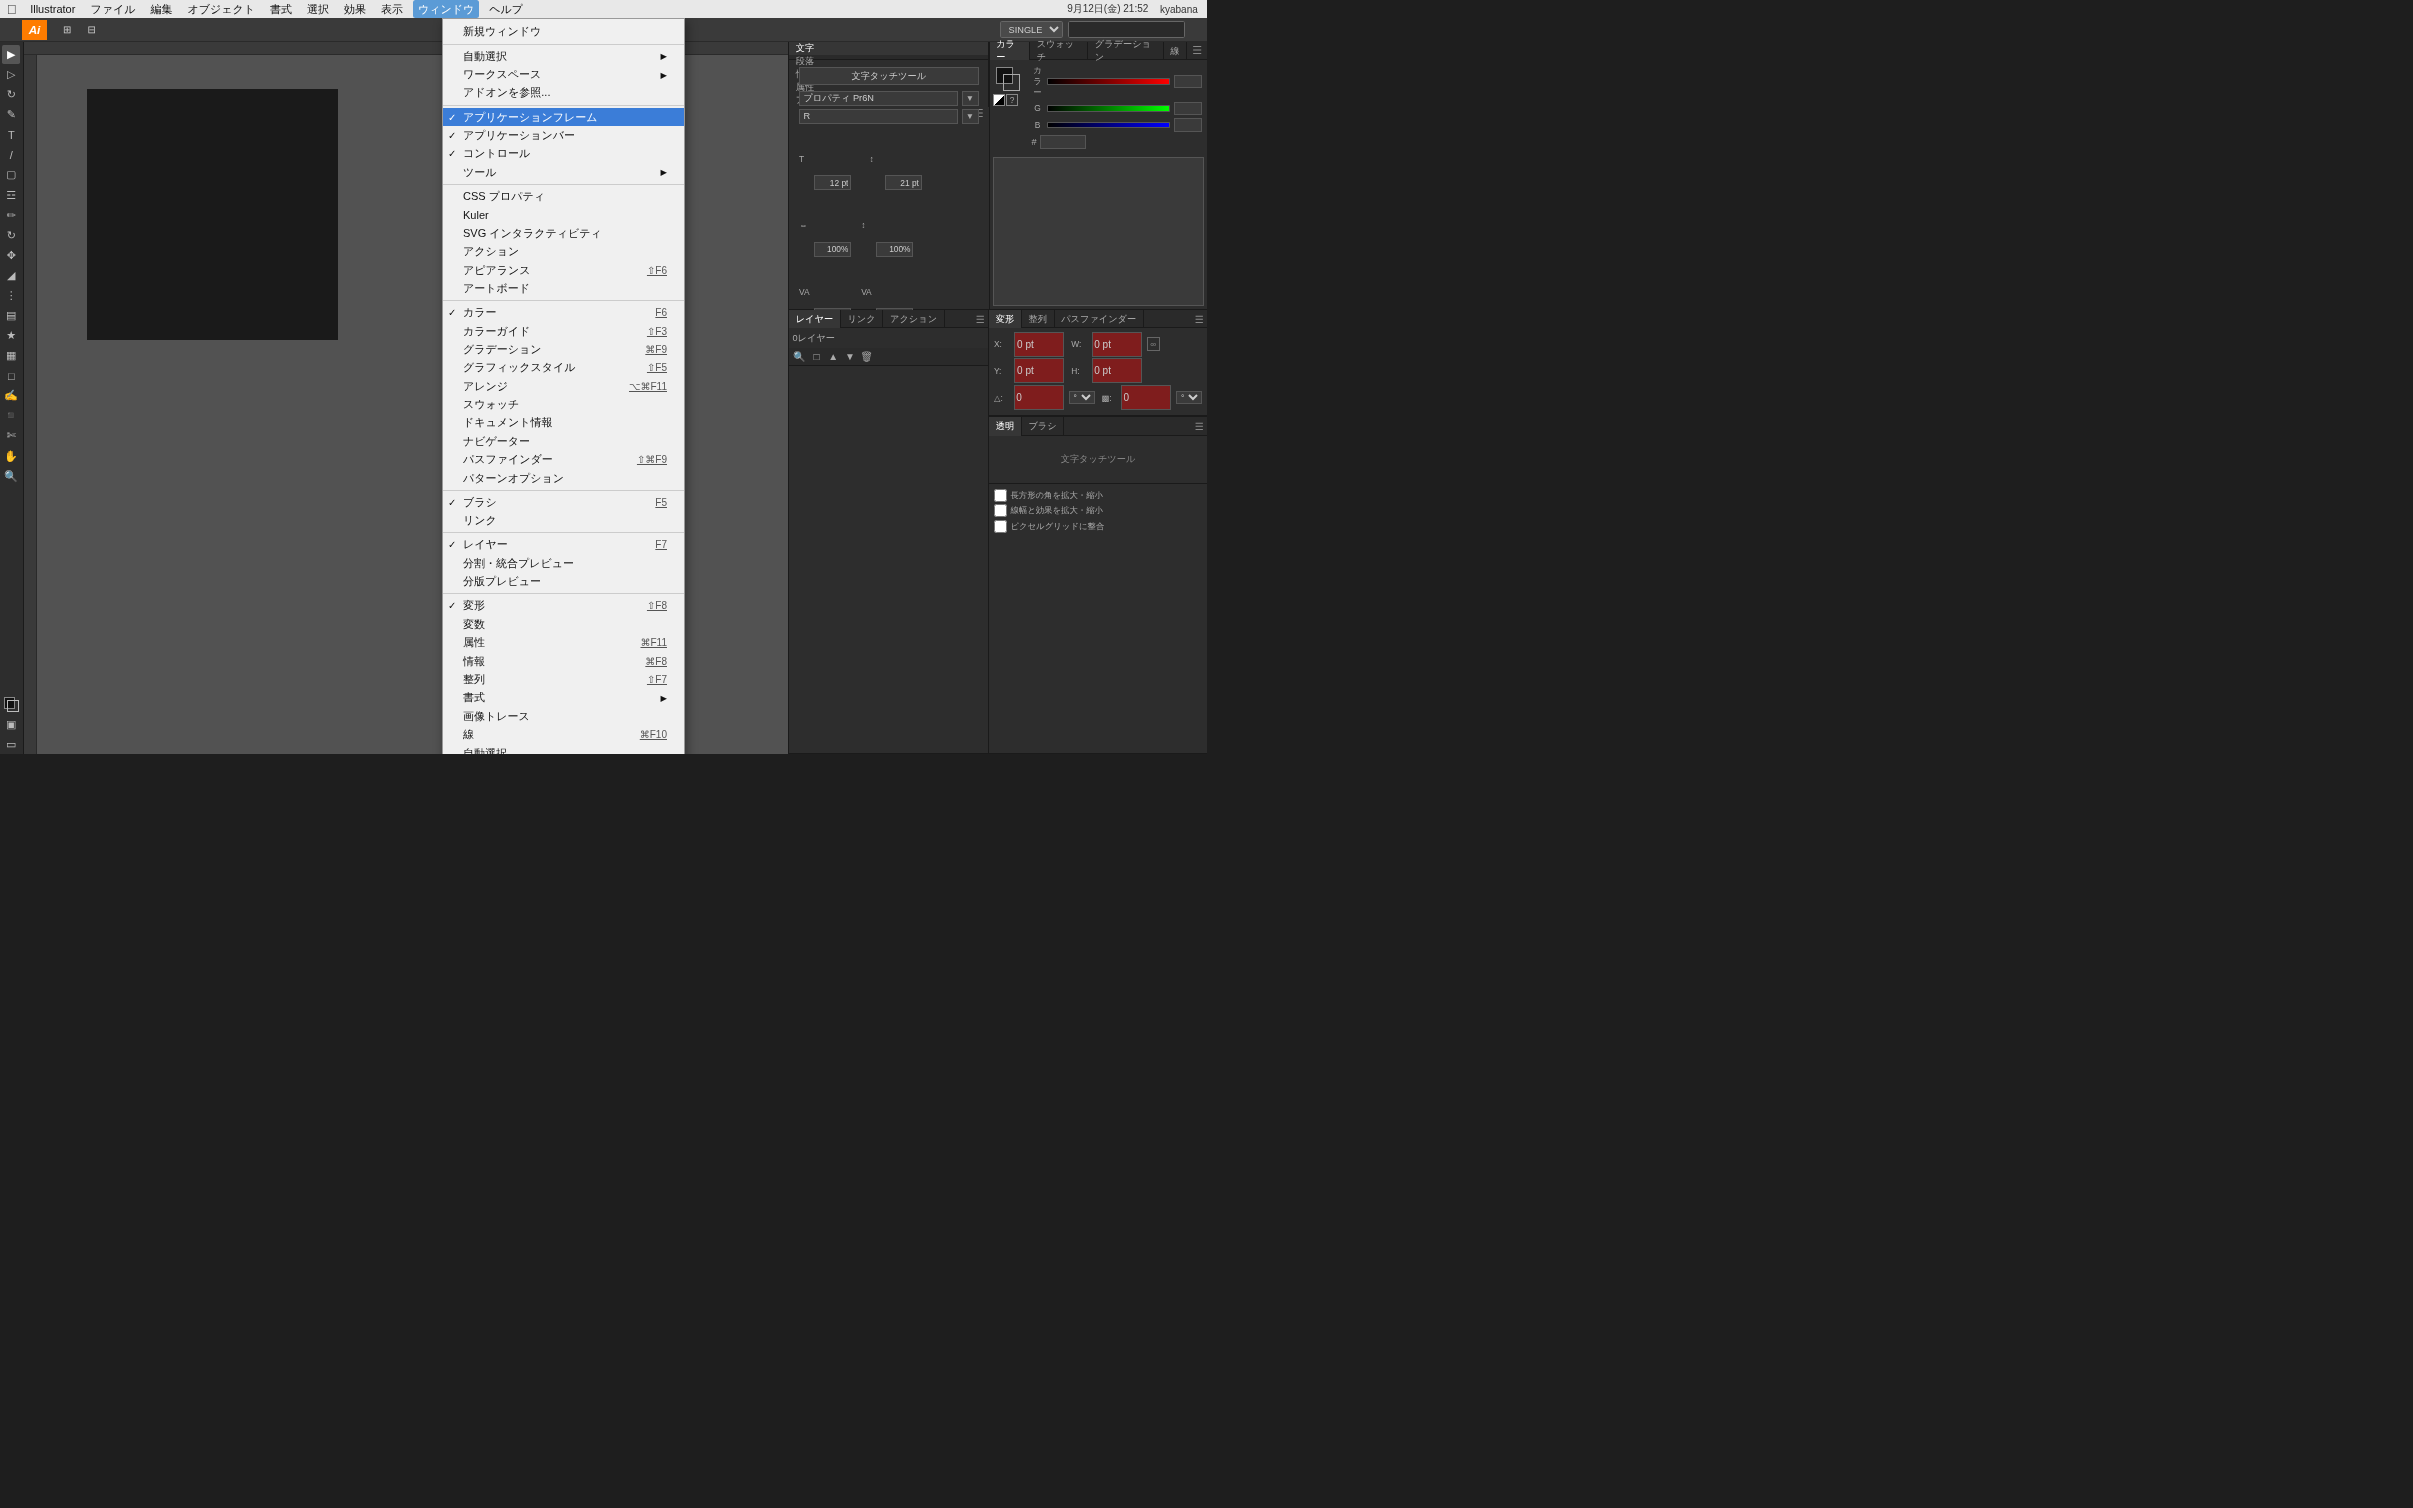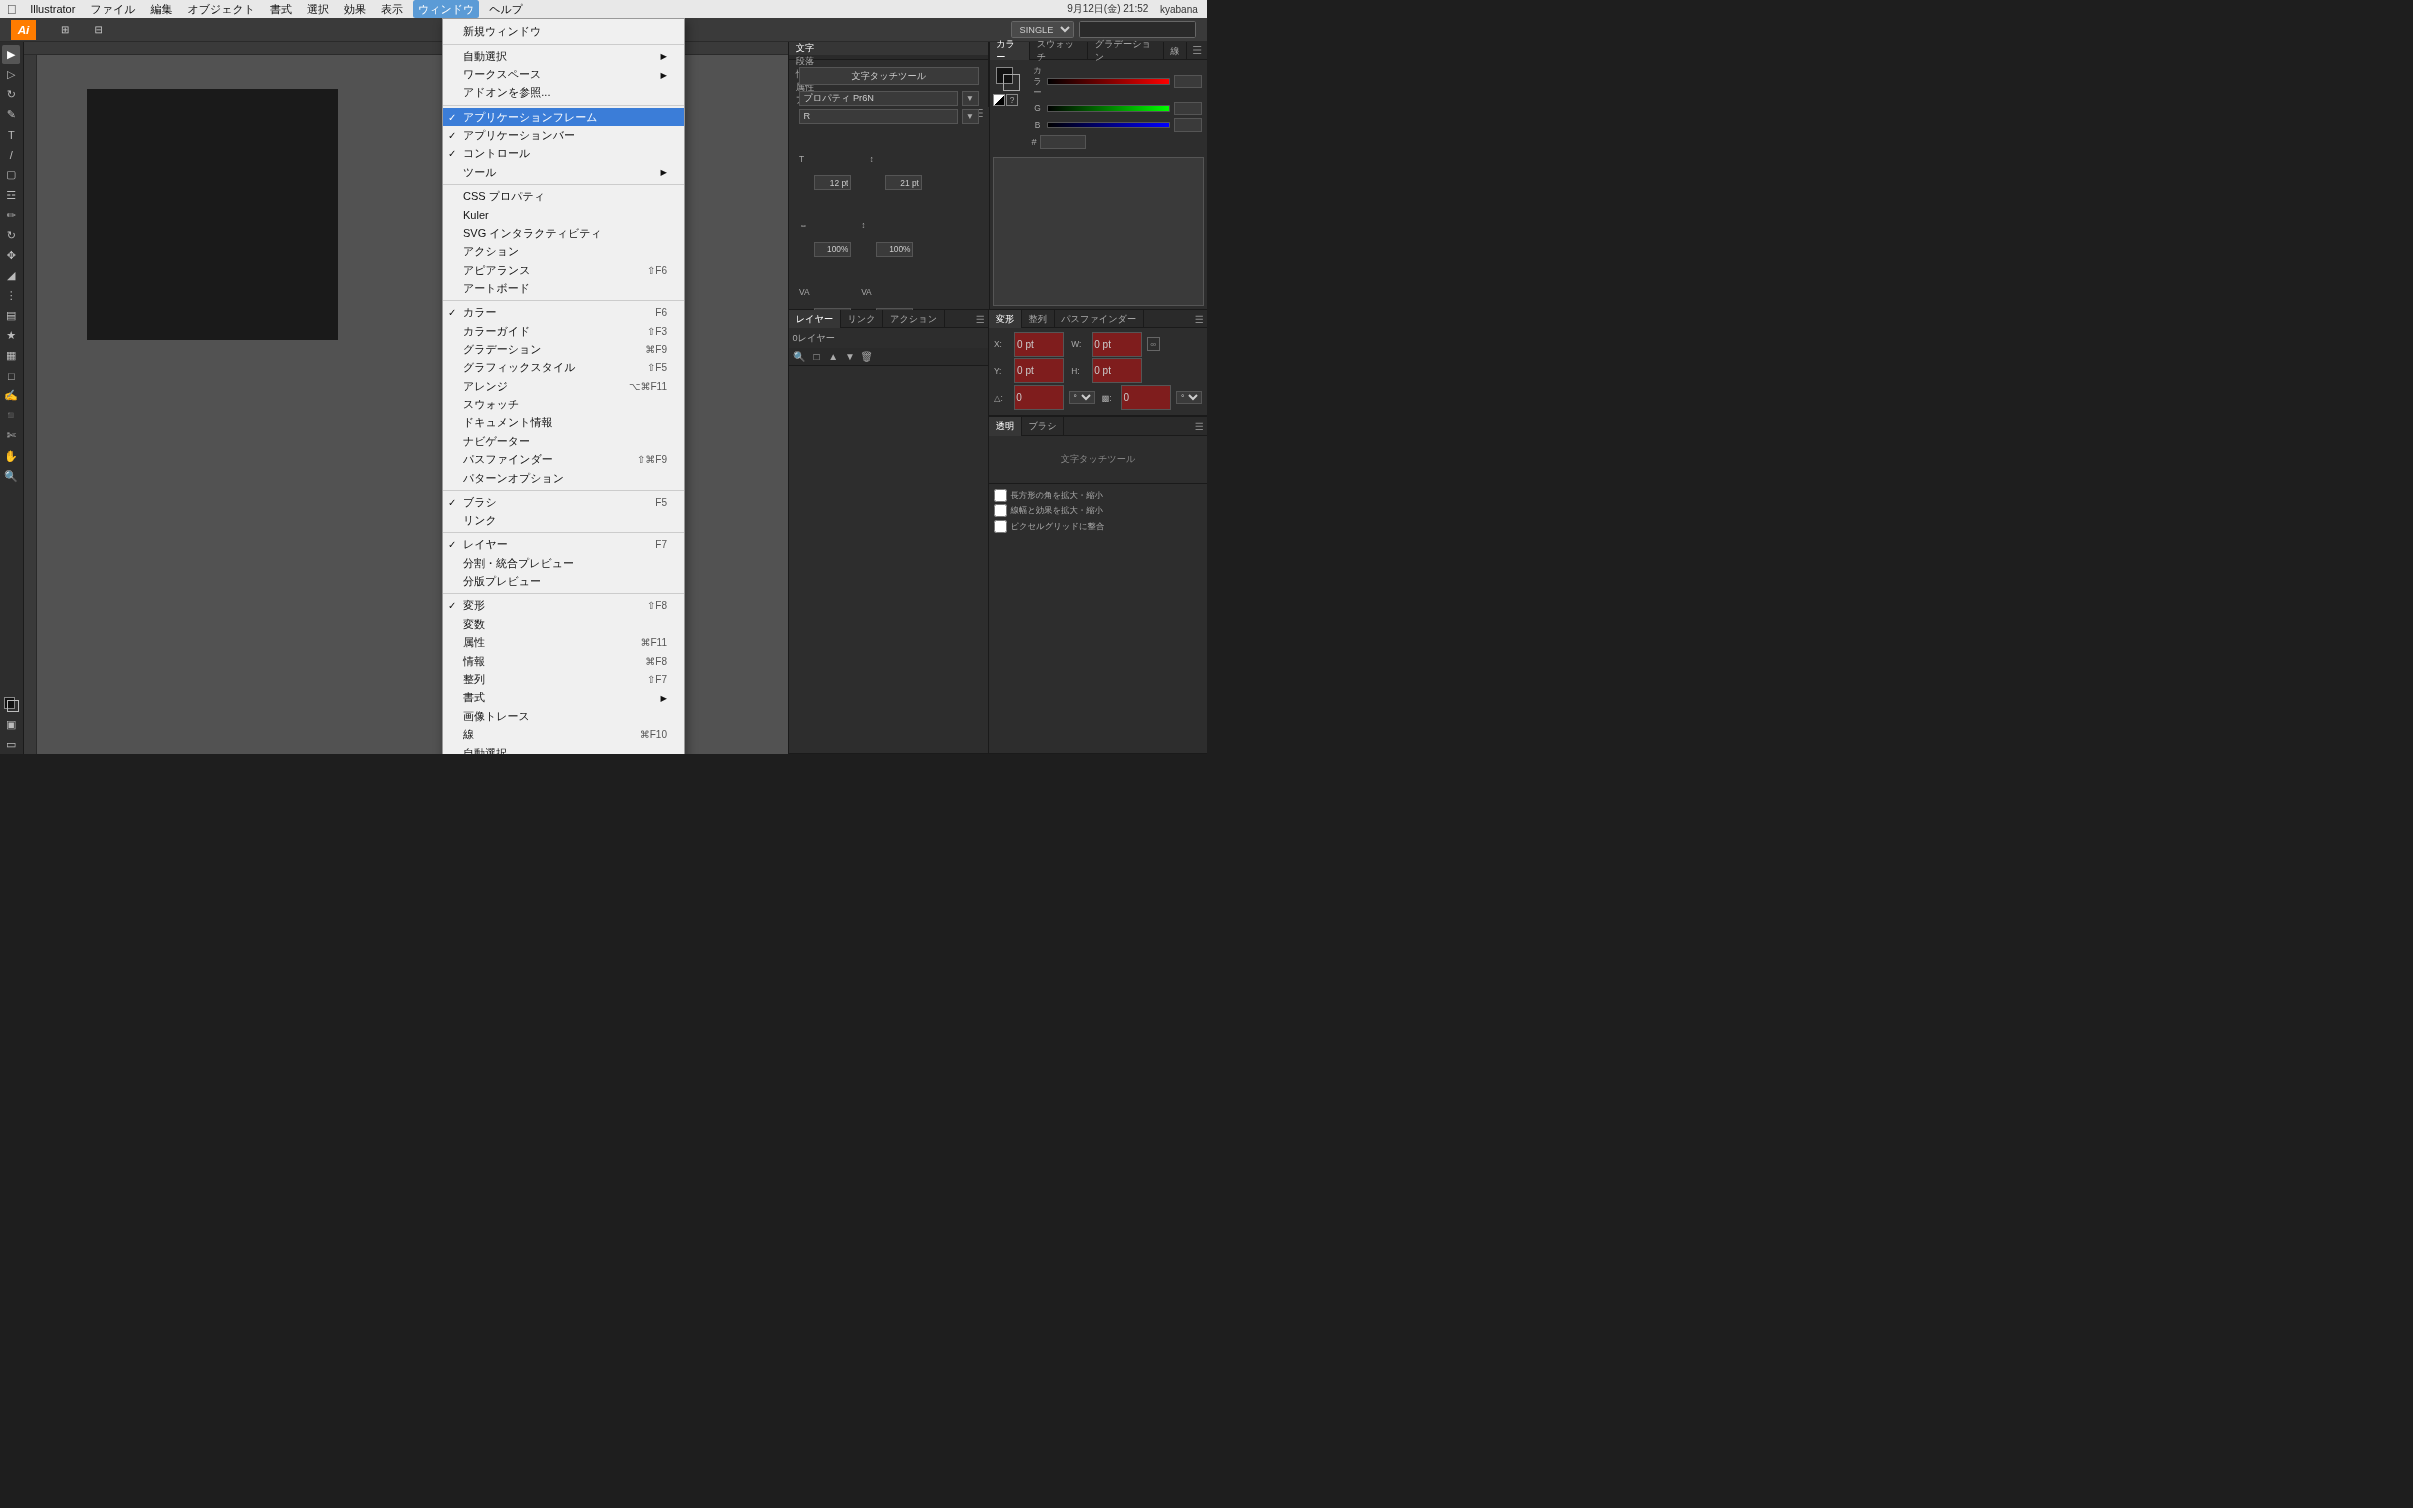--- a/index.html
+++ b/index.html
@@ -57,22 +57,22 @@
       padding: 0 2.5px;
     }
 
     
     .app-toolbar {
       width: 100%;
       height: 23.5px;
       background: #3a3a3a;
       display: flex;
       align-items: center;
-      padding: 0 11px;
-      gap: 15px;
+      padding: 0 22px;
+      gap: 6px;
       border-bottom: 0.8px solid #2a2a2a;
     }
     .toolbar-logo {
       width: 25px;
       height: 20px;
       background: #ff7c00;
       display: flex;
       align-items: center;
       justify-content: center;
       color: white;
@@ -208,20 +208,21 @@
     .menu-item .check {
       position: absolute;
       left: 5px;
       font-size: 10px;
     }
     .menu-item .shortcut {
       margin-left: auto;
       font-size: 10px;
       color: #555;
       padding-left: 17px;
+      text-decoration: underline;
     }
     .menu-item .arrow {
       margin-left: auto;
       font-size: 8.4px;
     }
     .menu-separator {
       height: 0.8px;
       background: #ccc;
       margin: 2.5px 0;
     }

